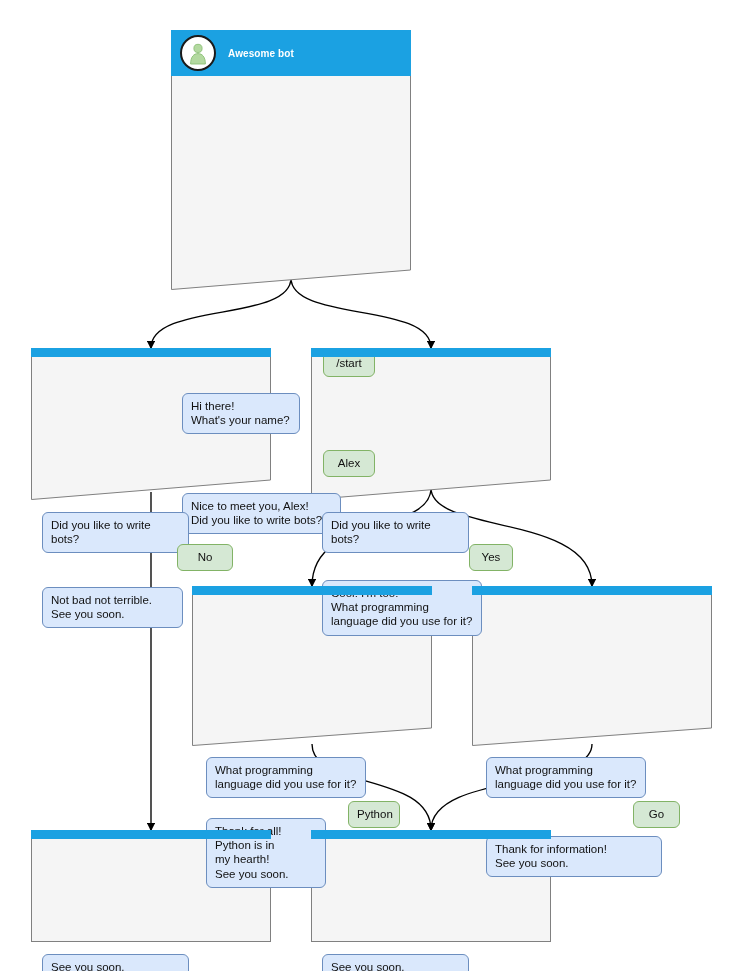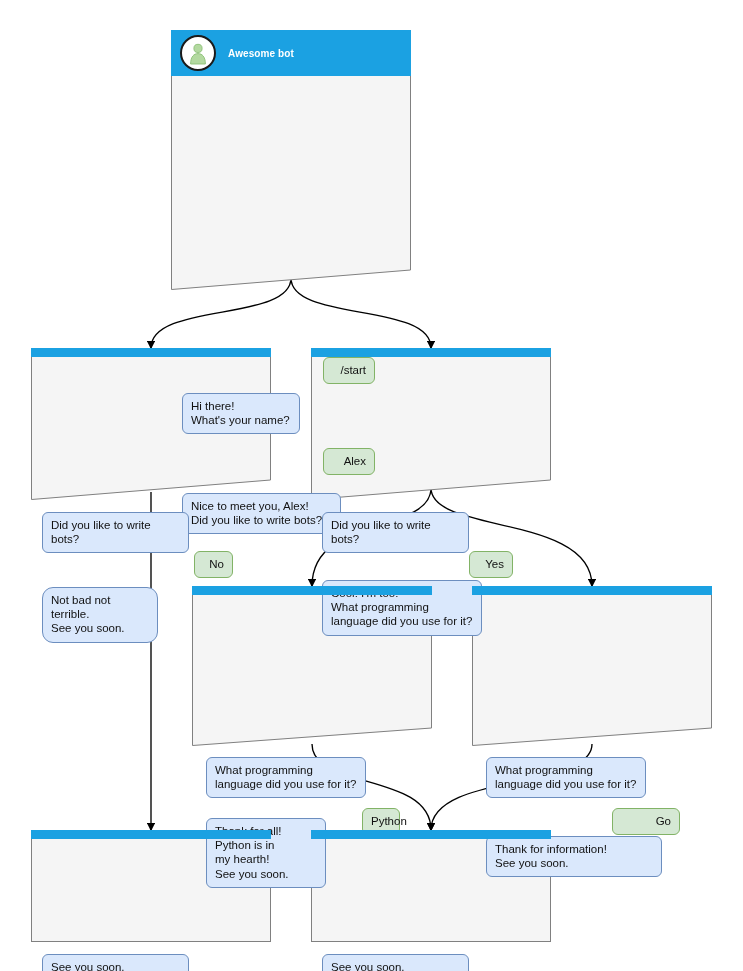--- a/index.html
+++ b/index.html
@@ -110,22 +110,21 @@
     white-space: pre-line;
     border: 1px solid;
   }
   .msg.bot {
     background: #dae8fc;
     border-color: #6c8ebf;
   }
   .msg.user {
     background: #d5e8d4;
     border-color: #82b366;
-    text-align: right;
-    margin-top: 7px;
+    text-align: center;
   }
 </style>
 </head>
 <body>
 
 <div id="canvas">
 
   <svg id="edges" viewBox="0 0 743 971" width="743" height="971">
     <defs>
       <marker id="arrow" viewBox="0 0 10 10" refX="8.4" refY="5" markerWidth="6.2" markerHeight="6.2" orient="auto-start-reverse">
@@ -162,38 +161,38 @@
             <circle cx="12" cy="7.4" r="4.1" fill="#b3d9a0" stroke="#8cc077" stroke-width="0.9"></circle>
             <path d="M 4.6 23 C 4.6 15.6 8.0 12.6 12 12.6 C 16 12.6 19.4 15.6 19.4 23 Z" fill="#b3d9a0" stroke="#8cc077" stroke-width="0.9"></path>
           </svg>
         </div>
         <div class="bot-title">Awesome bot</div>
       </div>
       <div class="chat-body">
         <div class="msg user" style="left:auto; right:36px; top:60px; width:52px;">/start</div>
         <div class="msg bot" style="left:11px; top:103px; width:118px;">Hi there!
 What's your name?</div>
-        <div class="msg user" style="right:36px; top:151px; width:52px;">Alex</div>
+        <div class="msg user" style="right:36px; top:160px; width:52px;">Alex</div>
         <div class="msg bot" style="left:11px; top:203px; width:159px;">Nice to meet you, Alex!
 Did you like to write bots?</div>
       </div>
     </div>
   </div>
 
   <div class="node" style="left:31px; top:348px; width:240px; height:152px;">
     <div class="card-shell">
       <div class="card-bg skew" style="clip-path: polygon(0% 0%, 100% 0%, 100% 87%, 0% 100%);"></div>
       <svg class="card-outline" viewBox="0 0 240 152" preserveAspectRatio="none">
         <path d="M 0.5 0.5 L 239.5 0.5 L 239.5 132 L 0.5 151.5 Z" fill="none" stroke="#808080" stroke-width="1" vector-effect="non-scaling-stroke"></path>
       </svg>
       <div class="card-header thin"></div>
       <div class="chat-body">
         <div class="msg bot" style="left:11px; top:12px; width:147px;">Did you like to write bots?</div>
-        <div class="msg user" style="right:38px; top:44px; width:39px;">No</div>
-        <div class="msg bot" style="left:11px; top:87px; width:116px;border-radius:11px;">Not bad not terrible.
+        <div class="msg user" style="right:38px; top:44px; width:56px;">No</div>
+        <div class="msg bot" style="left:11px; top:87px; width:141px;">Not bad not terrible.
 See you soon.</div>
       </div>
     </div>
   </div>
 
   <div class="node" style="left:311px; top:348px; width:240px; height:152px;">
     <div class="card-shell">
       <div class="card-bg skew" style="clip-path: polygon(0% 0%, 100% 0%, 100% 87%, 0% 100%);"></div>
       <svg class="card-outline" viewBox="0 0 240 152" preserveAspectRatio="none">
         <path d="M 0.5 0.5 L 239.5 0.5 L 239.5 132 L 0.5 151.5 Z" fill="none" stroke="#808080" stroke-width="1" vector-effect="non-scaling-stroke"></path>
@@ -212,39 +211,39 @@
   <div class="node" style="left:192px; top:586px; width:240px; height:160px;">
     <div class="card-shell">
       <div class="card-bg skew" style="clip-path: polygon(0% 0%, 100% 0%, 100% 89%, 0% 100%);"></div>
       <svg class="card-outline" viewBox="0 0 240 160" preserveAspectRatio="none">
         <path d="M 0.5 0.5 L 239.5 0.5 L 239.5 142 L 0.5 159.5 Z" fill="none" stroke="#808080" stroke-width="1" vector-effect="non-scaling-stroke"></path>
       </svg>
       <div class="card-header thin"></div>
       <div class="chat-body">
         <div class="msg bot" style="left:14px; top:11px; width:160px;">What programming
 language did you use for it?</div>
-        <div class="msg user" style="right:32px; top:55px; width:38px;">Python</div>
+        <div class="msg user" style="right:32px; top:55px; width:52px;">Python</div>
         <div class="msg bot" style="left:14px; top:72px; width:120px;">Thank for all! Python is in
 my hearth!
 See you soon.</div>
       </div>
     </div>
   </div>
 
   <div class="node" style="left:472px; top:586px; width:240px; height:160px;">
     <div class="card-shell">
       <div class="card-bg skew" style="clip-path: polygon(0% 0%, 100% 0%, 100% 89%, 0% 100%);"></div>
       <svg class="card-outline" viewBox="0 0 240 160" preserveAspectRatio="none">
         <path d="M 0.5 0.5 L 239.5 0.5 L 239.5 142 L 0.5 159.5 Z" fill="none" stroke="#808080" stroke-width="1" vector-effect="non-scaling-stroke"></path>
       </svg>
       <div class="card-header thin"></div>
       <div class="chat-body">
         <div class="msg bot" style="left:14px; top:11px; width:160px;">What programming
 language did you use for it?</div>
-        <div class="msg user" style="right:32px; top:55px; width:68px;">Go</div>
+        <div class="msg user" style="right:32px; top:55px; width:47px;">Go</div>
         <div class="msg bot" style="left:14px; top:90px; width:176px;">Thank for information!
 See you soon.</div>
       </div>
     </div>
   </div>
 
   <div class="node" style="left:31px; top:830px; width:240px; height:112px;">
     <div class="card-shell">
       <div class="card-bg"></div>
       <div class="card-header thin"></div>

